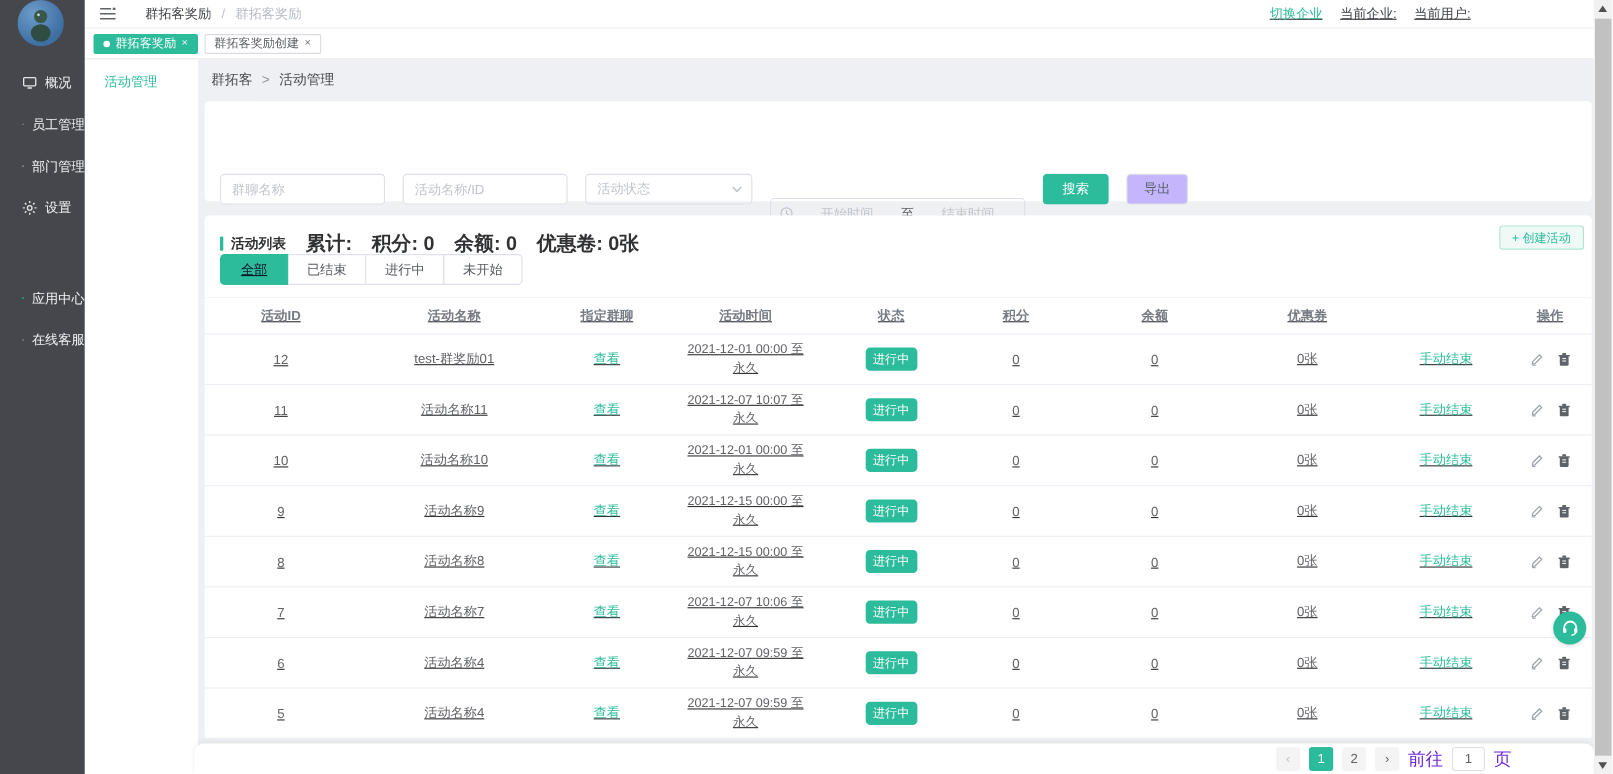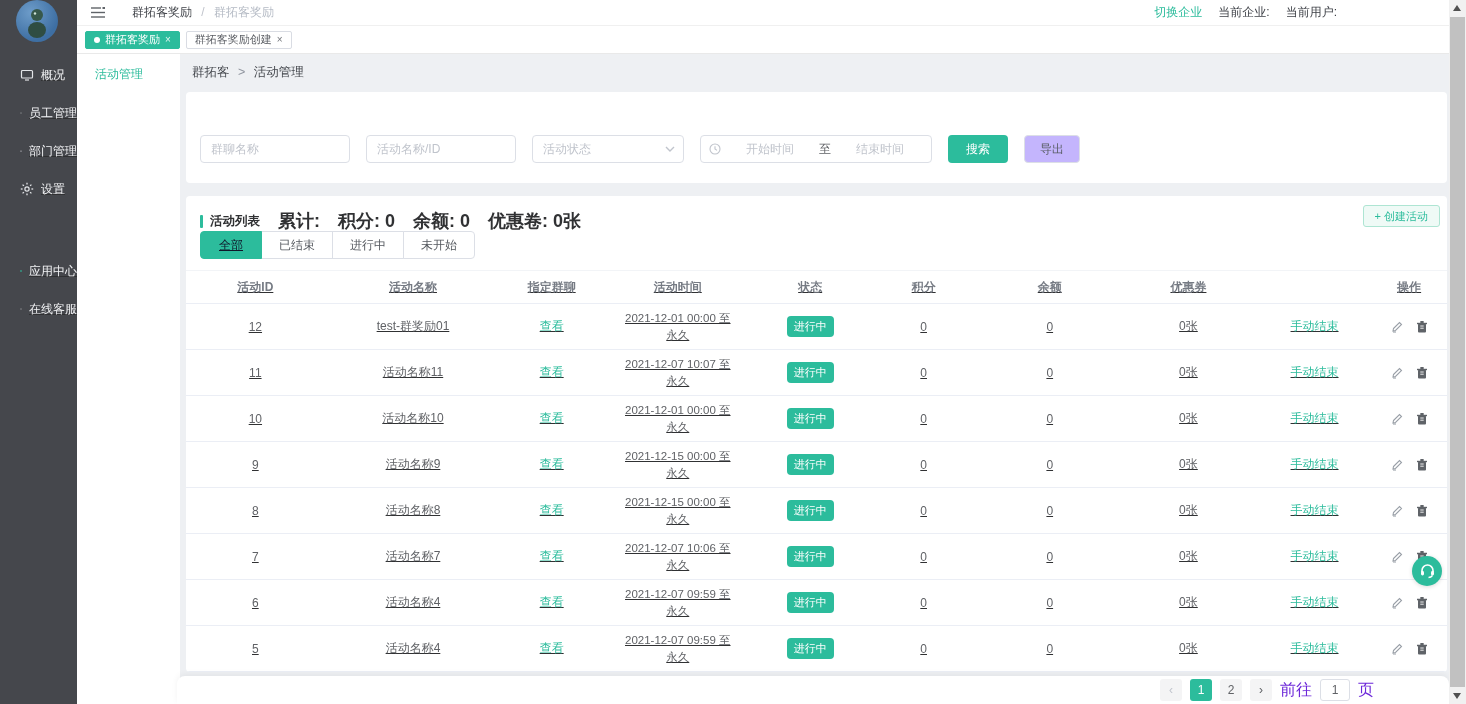--- a/index.html
+++ b/index.html
@@ -5,35 +5,35 @@
   * { margin:0; padding:0; box-sizing:border-box; }
   html,body { width:1466px; height:704px; overflow:hidden; }
   body { font-family:"Liberation Sans","DejaVu Sans",sans-serif; background:#fff; position:relative; color:#303133; }
   .abs { position:absolute; }
 
   
   #sidebar { left:0; top:0; width:77px; height:704px; background:#45474c; z-index:5; }
   #logo { position:absolute; left:16px; top:0; width:42px; height:42px; border-radius:50%;
           background:radial-gradient(circle at 35% 30%, #6d9cc9, #3e6fa3 70%); overflow:hidden; }
   .side-menu { position:absolute; top:56px; left:0; width:100%; }
-  .side-item { display:flex; align-items:center; gap:7px; padding:0 0 0 20px; height:38px; cursor:pointer;text-decoration:underline; }
+  .side-item { display:flex; align-items:center; gap:7px; padding:0 0 0 20px; height:38px; cursor:pointer; }
   .side-item .lbl { color:#f2f3f5; font-size:12px; white-space:nowrap; }
   .side-gap { height:44px; }
   #drawer-handle { left:0; top:512px; width:5px; height:22px; background:#2e2f33; border-radius:0 2px 2px 0; }
   #drawer-handle i { display:block; width:3px; height:1px; background:#9a9a9a; margin:4px auto 0; }
 
   
   #topbar { left:77px; top:0; width:1372px; height:26px; background:#fff; border-bottom:1px solid #f0f0f0;
             display:flex; align-items:center; padding:0 16px 0 13px; z-index:4; }
   #fold-icon { margin-right:26px; display:flex; }
   .crumb { font-size:12px; }
   .crumb .c1 { color:#3c3f45; }
   .crumb .sep { color:#c0c4cc; margin:0 6px; }
   .crumb .c2 { color:#b4bac4; }
-  #topbar-right { margin-left:auto; display:flex; align-items:center; gap:16px; margin-right:96px; }
+  #topbar-right { margin-left:auto; display:flex; align-items:center; gap:16px; margin-right:96px;text-decoration:underline; }
   #switch-company { color:#2cbc9c; font-size:12px; text-decoration:none; cursor:pointer; }
   .top-label { font-size:12px; color:#3c3f45; }
   #user-caret { position:absolute; right:14px; top:16px; width:0; height:0;
                 border-left:4px solid transparent; border-right:4px solid transparent; border-top:5px solid #8f949e; }
 
   
   #tabstrip { left:77px; top:26px; width:1372px; height:28px; background:#fff; border-bottom:1px solid #e9e9e9;
               display:flex; align-items:center; gap:6px; padding-left:8px; z-index:4; }
   .wtab { height:18px; display:flex; align-items:center; gap:5px; font-size:11px; padding:0 8px;
           border:1px solid #d9dce3; border-radius:2px; background:#fff; color:#595c62; cursor:pointer; }
@@ -57,21 +57,21 @@
   #filter-title-row { padding:13px 0 0 14px; }
   #filter-row { position:absolute; left:14px; top:43px; display:flex; align-items:center; gap:16px; }
   .f-input { width:150px; height:28px; border:1px solid #dcdfe6; border-radius:4px; font-size:12px;
              padding:0 10px; color:#606266; outline:none; font-family:inherit; }
   .f-input::placeholder { color:#c0c4cc; }
   .f-select { position:relative; width:152px; height:28px; border:1px solid #dcdfe6; border-radius:4px;
               display:flex; align-items:center; padding:0 10px; cursor:pointer; }
   .f-select .ph { font-size:12px; color:#c0c4cc; }
   .f-select svg { position:absolute; right:8px; }
   .f-range { width:232px; height:28px; border:1px solid #dcdfe6; border-radius:4px; display:flex;
-             align-items:center; padding:0 8px; gap:6px; cursor:text; }
+             align-items:center; padding:0 8px; gap:6px; cursor:text;margin-top:45px; }
   .f-range .ph { font-size:12px; color:#c0c4cc; flex:1; text-align:center; }
   .f-range .to { font-size:12px; color:#606266; }
   .btn { height:28px; border-radius:4px; font-size:12px; display:inline-flex; align-items:center;
          justify-content:center; cursor:pointer; border:1px solid transparent; font-family:inherit; }
   #search-btn { width:60px; background:#2cbc9c; color:#fff; }
   #export-btn { width:56px; background:#c4b5fd; border-color:#dcdfe6; color:#5a5e66;text-align:right; }
 
   
   #list-card { left:186px; top:196px; width:1261px; height:476px; overflow:hidden; }
   #list-head { display:flex; align-items:center; gap:18px; padding:13px 0 0 14px; }

